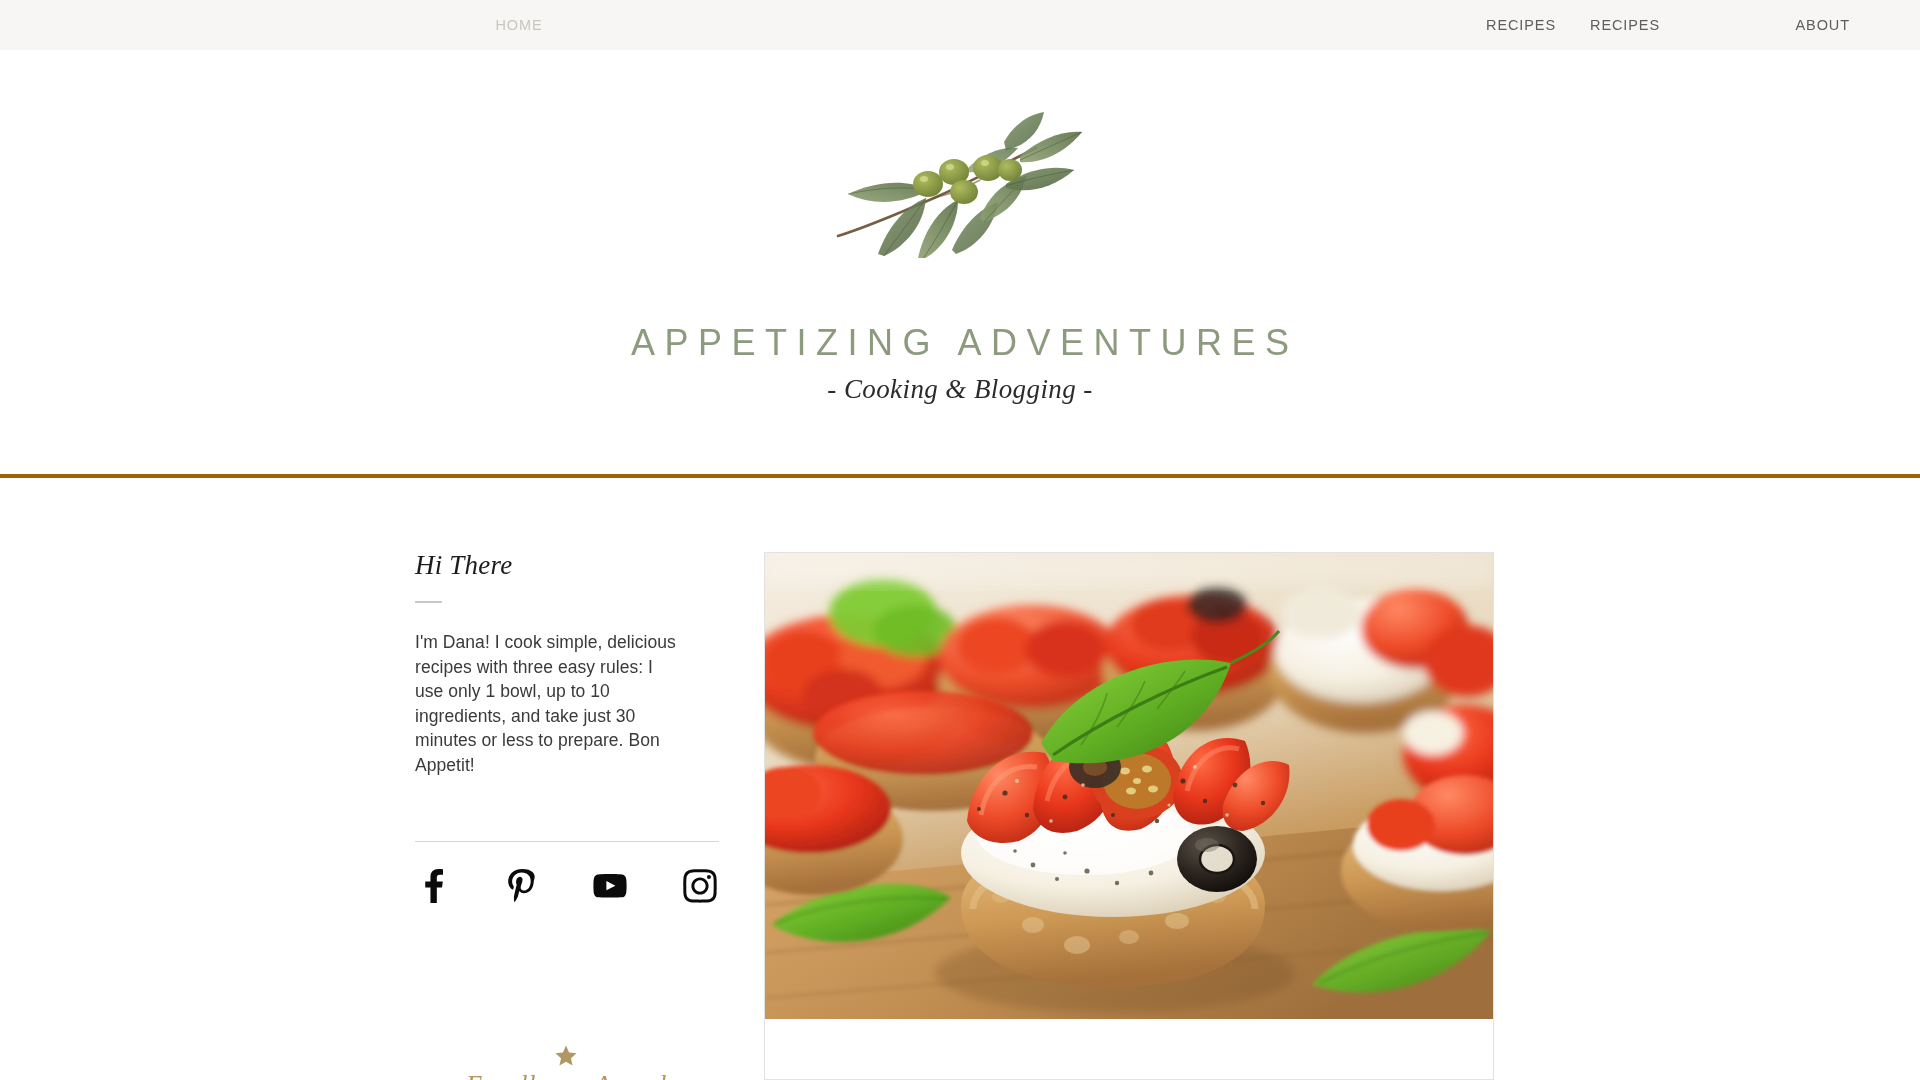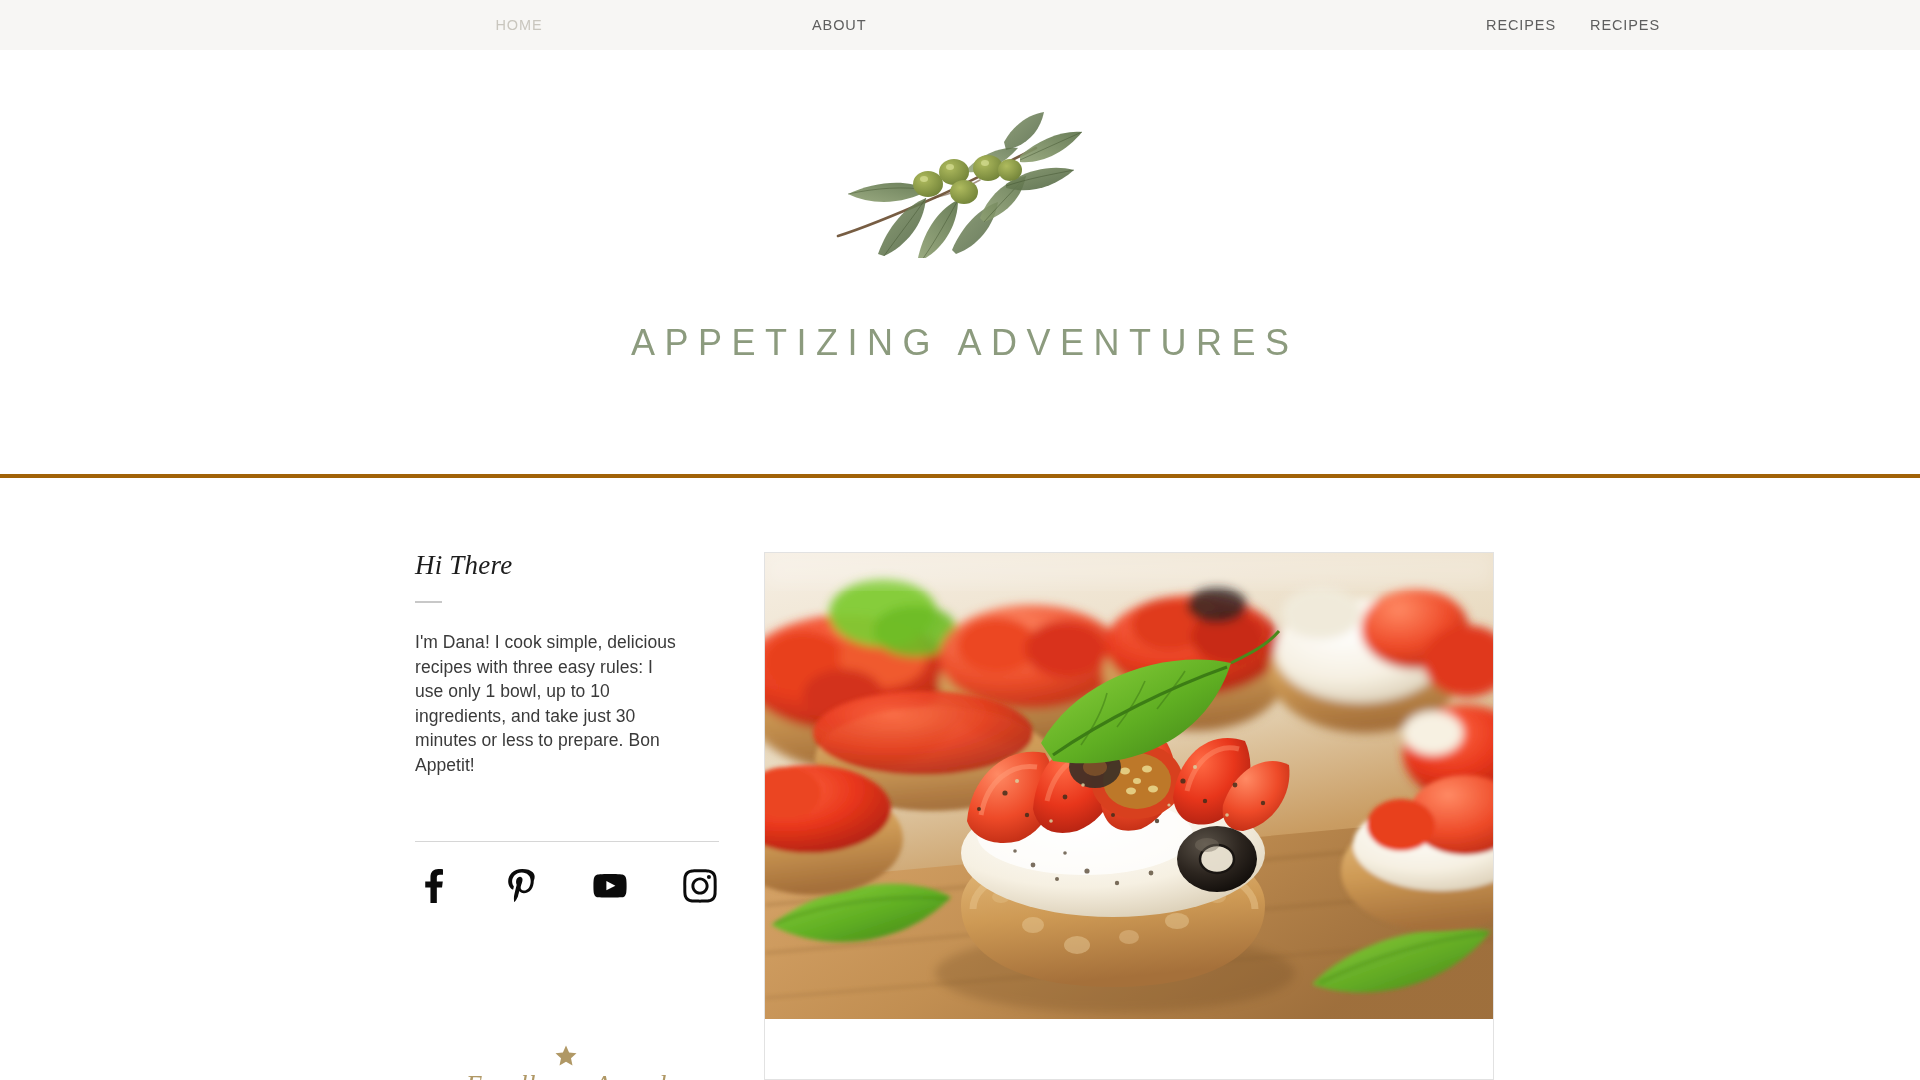--- a/index.html
+++ b/index.html
@@ -37,21 +37,21 @@
     letter-spacing:0.9px;
     font-family:"Liberation Sans", sans-serif;
     font-weight:400;
     white-space:nowrap;
     cursor:pointer;
   }
   .nav-item span { display:inline-block; }
 
   .nav-item.n0 { left:0;    width:1038px; text-align:center; color:#C9C6BE; }
   .nav-item.n1 { left:518px;  width:1038px; text-align:right; color:#5E5E5E; }
-  .nav-item.n2 { left:812px;  width:1038px; text-align:left; color:#5E5E5E; }
+  .nav-item.n2 { left:812px;  width:1038px; text-align:right; color:#5E5E5E; }
   .nav-item.n3 { left:1106px; width:1038px; text-align:center; color:#5E5E5E; }
 
   
   .hero {
     position:absolute;
     top:50px; left:0;
     width:1920px;
     height:428px;
     background:#FFFFFF;
     border-bottom:4px solid #a16207;
@@ -279,20 +279,21 @@
       <ellipse cx="134" cy="84" rx="14" ry="12" fill="url(#ol1)"></ellipse>
       <ellipse cx="158" cy="60" rx="15" ry="13" fill="url(#ol1)"></ellipse>
       <ellipse cx="180" cy="62" rx="12" ry="11" fill="url(#ol1)"></ellipse>
       <ellipse cx="94" cy="71" rx="4" ry="3" fill="#D4DC92" opacity="0.75"></ellipse>
       <ellipse cx="120" cy="59" rx="4" ry="3" fill="#D4DC92" opacity="0.75"></ellipse>
       <ellipse cx="155" cy="55" rx="4" ry="3" fill="#D4DC92" opacity="0.75"></ellipse>
     </svg>
   </div>
 
   <div class="site-title">APPETIZING ADVENTURES</div>
+  <div class="site-tagline">- Cooking &amp; Blogging -</div>
 </div>
 
 <div class="content">
 
   <div class="intro-col">
     <div class="intro-heading">Hi There</div>
     <div class="intro-rule"></div>
     <div class="intro-body">I'm Dana! I cook simple, delicious recipes with three easy rules: I use only 1 bowl, up to 10 ingredients, and take just 30 minutes or less to prepare. Bon Appetit!</div>
 
     <div class="social-rule"></div>

